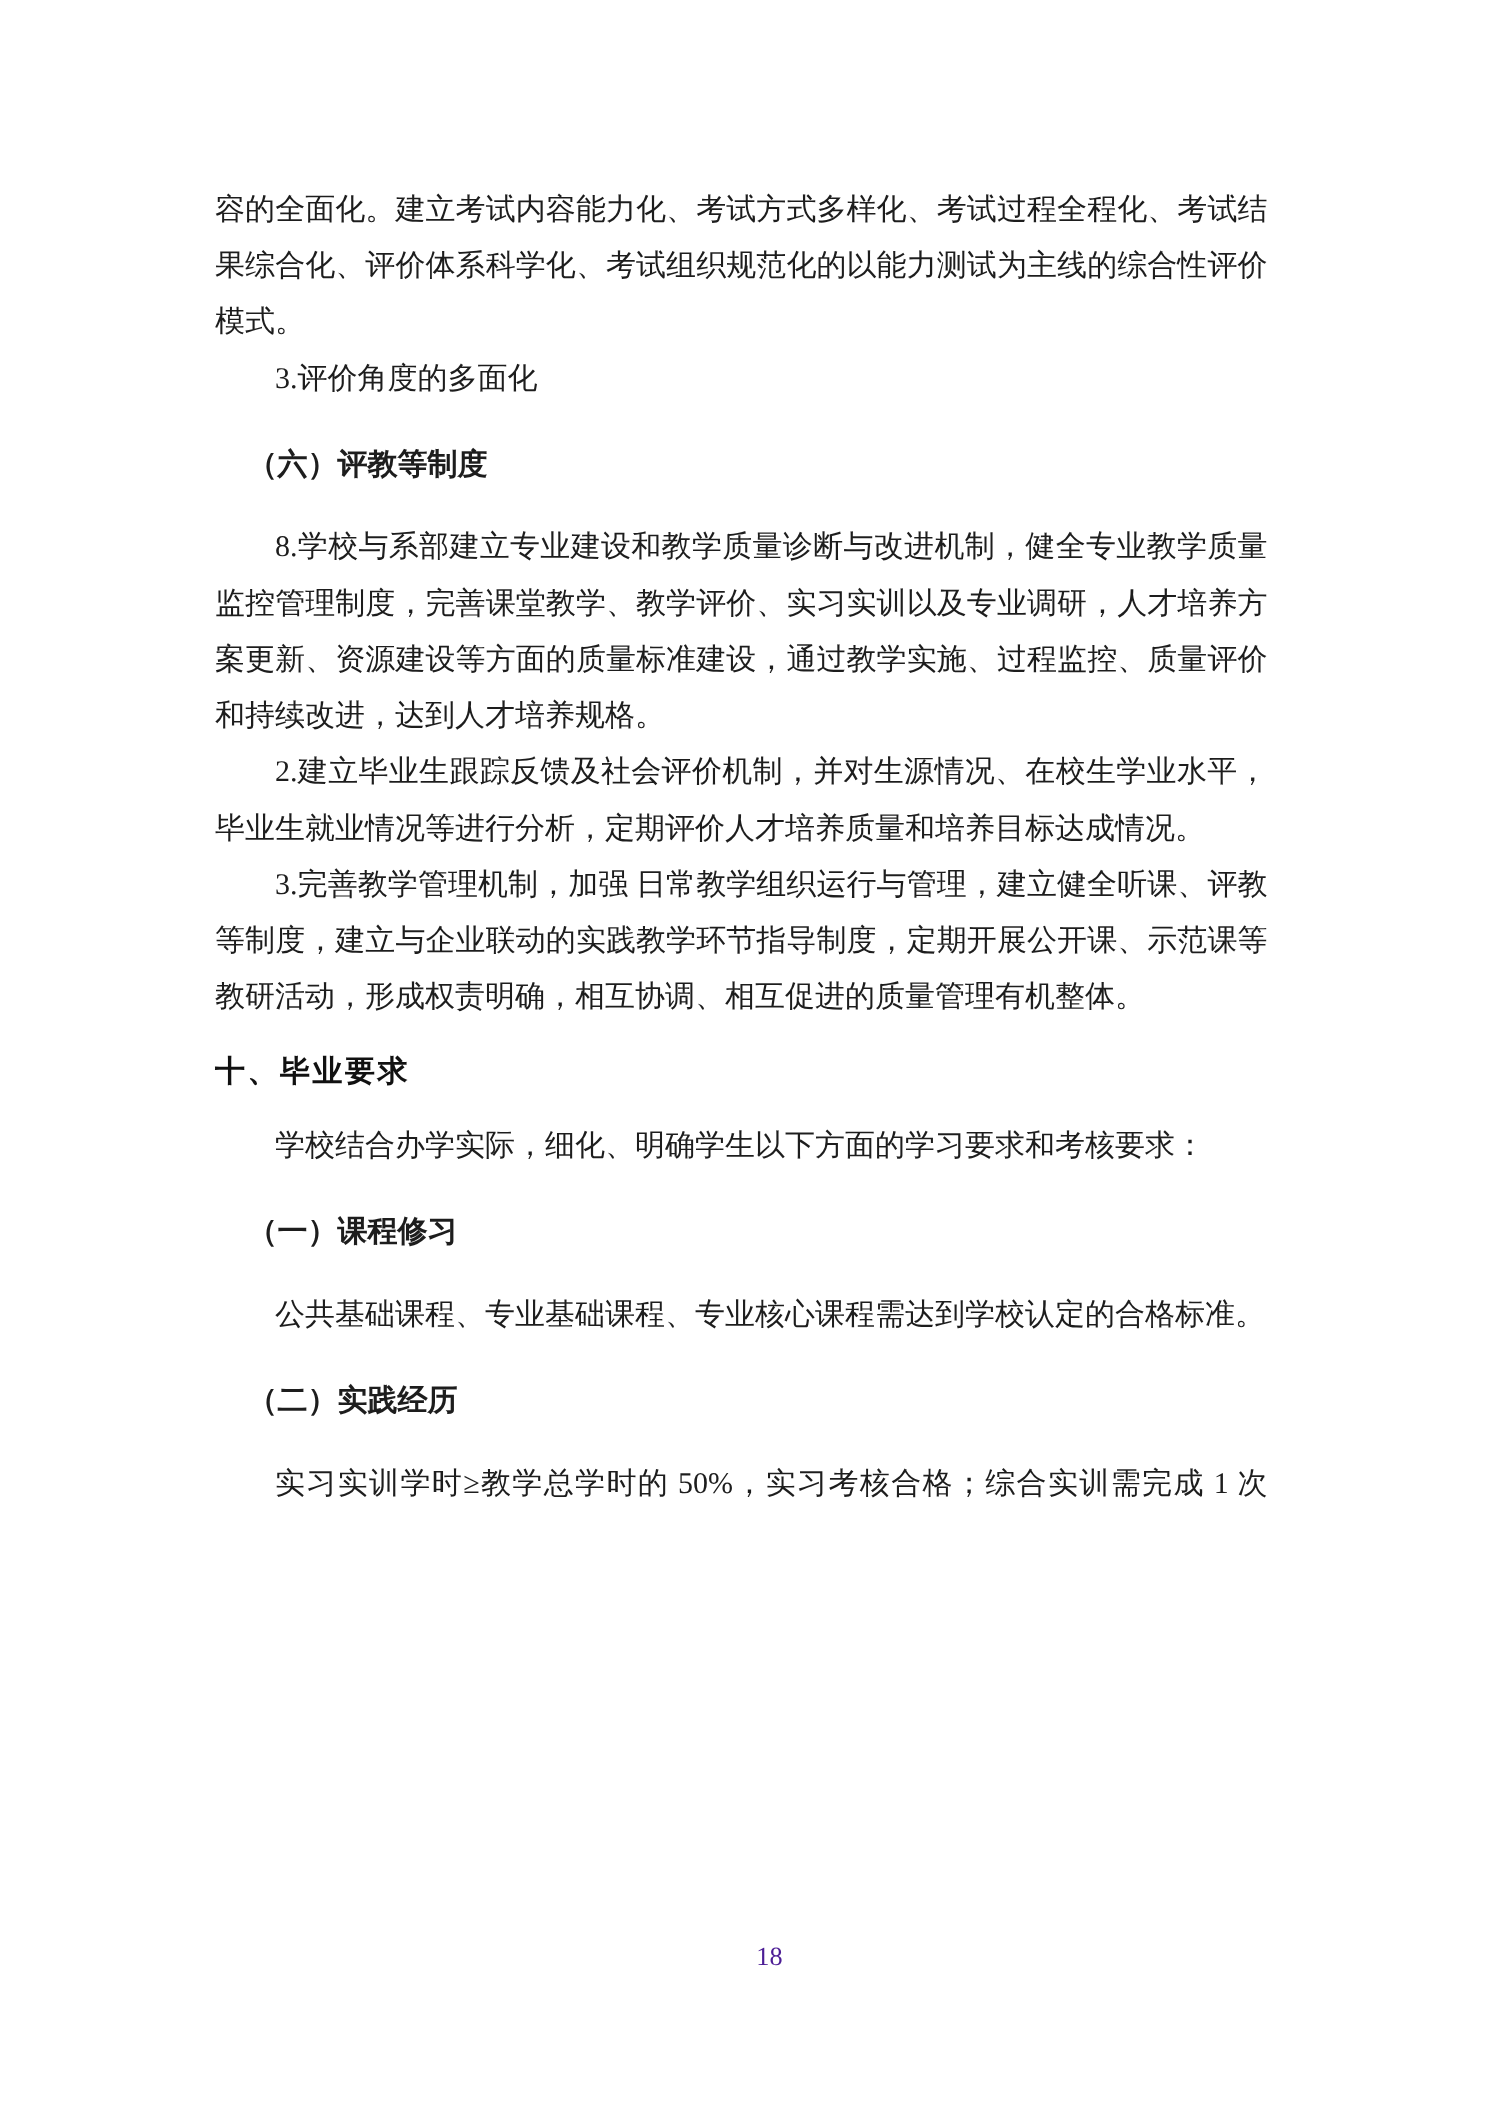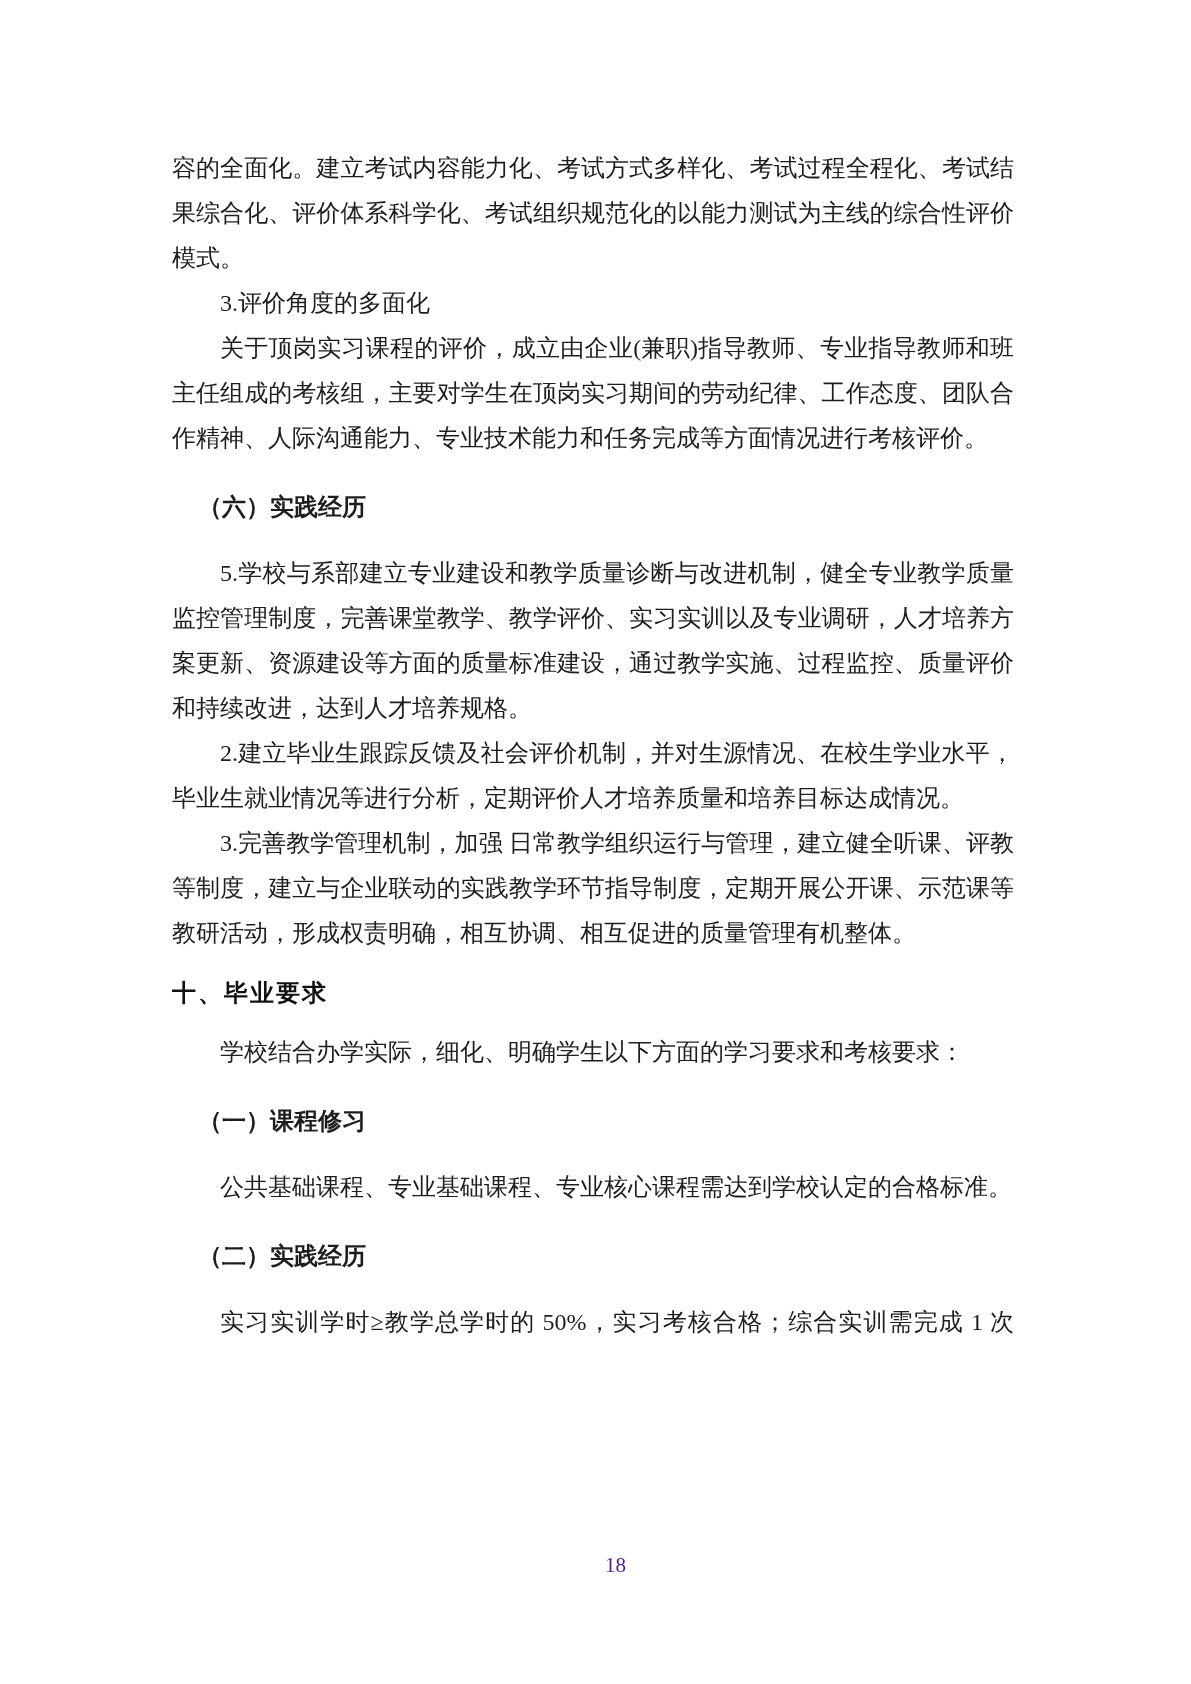--- a/index.html
+++ b/index.html
@@ -60,25 +60,24 @@
 </head>
 <body>
 
 <div class="page">
   <div class="content">
 
     <p class="body">容的全面化。建立考试内容能力化、考试方式多样化、考试过程全程化、考试结果综合化、评价体系科学化、考试组织规范化的以能力测试为主线的综合性评价模式。</p>
 
     <p class="body ind">3.评价角度的多面化</p>
 
-    <p class="body ind">关于顶岗实习课程的评价，成立由企业(兼职)指导教师、专业指导教师和班主任组成的考核组，主要对学生在顶岗实习期间的劳动纪律、工作态度、团队合作精神、人际沟通能力、专业技术能力和任务完成等方面情况进行考核评价。</p>
 
-    <h3 class="sub">（六）实践经历</h3>
+    <h3 class="sub">（六）评教等制度</h3>
 
-    <p class="body ind">5.学校与系部建立专业建设和教学质量诊断与改进机制，健全专业教学质量监控管理制度，完善课堂教学、教学评价、实习实训以及专业调研，人才培养方案更新、资源建设等方面的质量标准建设，通过教学实施、过程监控、质量评价和持续改进，达到人才培养规格。</p>
+    <p class="body ind">8.学校与系部建立专业建设和教学质量诊断与改进机制，健全专业教学质量监控管理制度，完善课堂教学、教学评价、实习实训以及专业调研，人才培养方案更新、资源建设等方面的质量标准建设，通过教学实施、过程监控、质量评价和持续改进，达到人才培养规格。</p>
 
     <p class="body ind">2.建立毕业生跟踪反馈及社会评价机制，并对生源情况、在校生学业水平，毕业生就业情况等进行分析，定期评价人才培养质量和培养目标达成情况。</p>
 
     <p class="body ind">3.完善教学管理机制，加强 日常教学组织运行与管理，建立健全听课、评教等制度，建立与企业联动的实践教学环节指导制度，定期开展公开课、示范课等教研活动，形成权责明确，相互协调、相互促进的质量管理有机整体。</p>
 
     <h2 class="big">十、毕业要求</h2>
 
 
     <p class="body ind">学校结合办学实际，细化、明确学生以下方面的学习要求和考核要求：</p>
 

